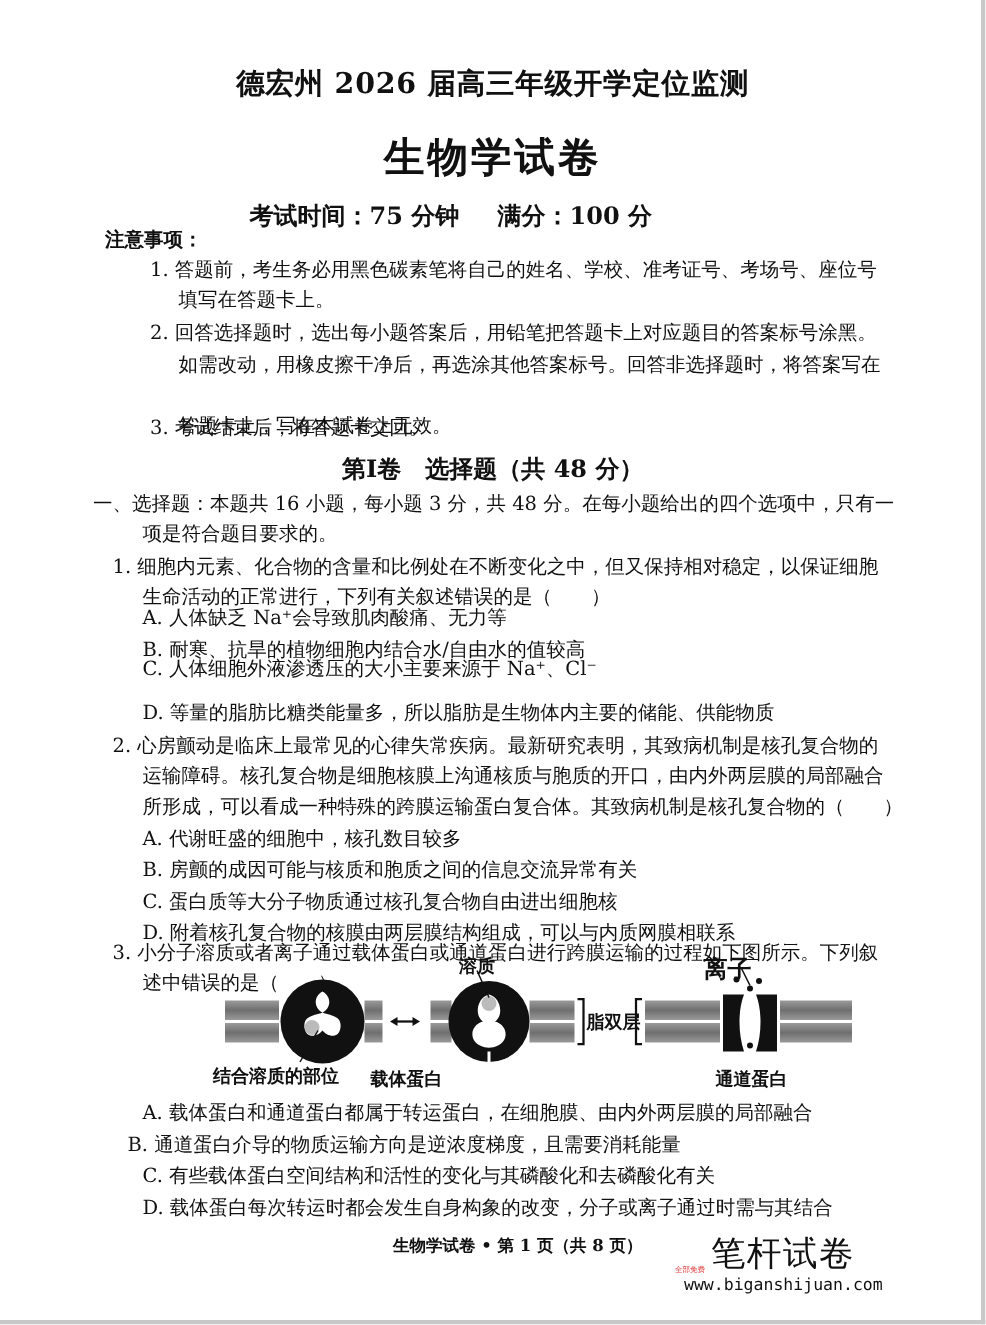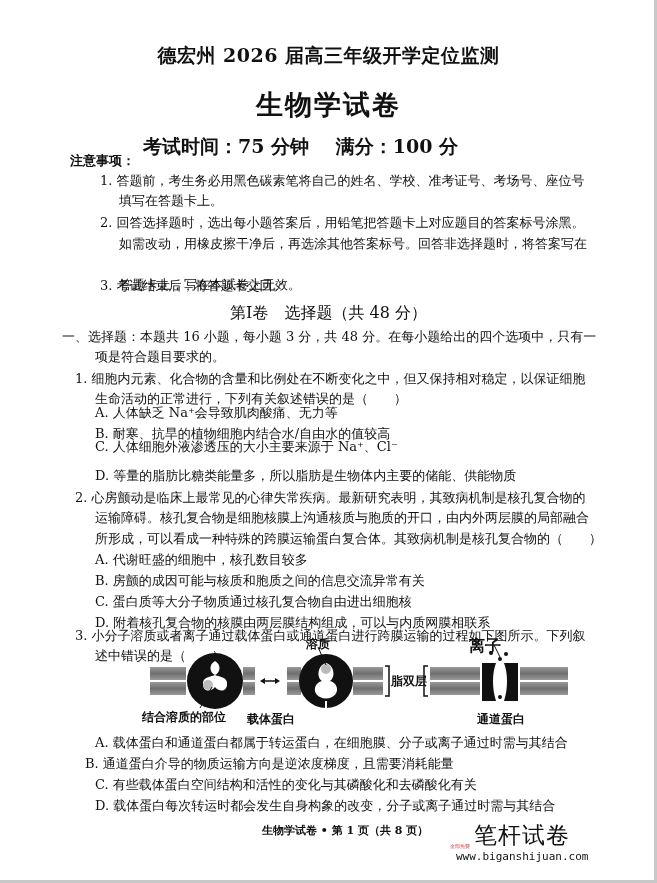--- a/index.html
+++ b/index.html
@@ -5,25 +5,25 @@
   html, body { margin: 0; padding: 0; }
   body {
     width: 657px; height: 883px; background: #ffffff; position: relative; overflow: hidden;
     font-family: "DejaVu Serif", "Liberation Serif", serif; color: #111;
   }
   .page-edge-right { position: absolute; right: 0; top: 0; width: 3px; height: 883px; background: #c8c8c8; }
   .page-edge-bottom { position: absolute; left: 0; bottom: 0; width: 657px; height: 3px; background: #c8c8c8; }
   .abs { position: absolute; white-space: nowrap; }
   .title1 { left: 0; width: 657px; top: 43px; text-align: center; font-size: 19px; font-weight: bold; letter-spacing: 0.5px; }
   .title2 { left: 0; width: 657px; top: 87px; text-align: center; font-size: 27px; font-weight: bold; letter-spacing: 2px; }
-  .meta { left: 0; width: 601px; top: 134px; text-align: center; font-size: 19px; font-weight: bold; }
+  .meta { left: 0; width: 601px; top: 134px; text-align: center; font-size: 16px; font-weight: bold; }
   .meta span { margin: 0 10px; }
   .t { font-size: 13px; line-height: 20px; }
   .b { font-weight: bold; text-align: right; }
-  .section-head { left: 0; width: 657px; top: 303px; text-align: center; font-size: 16px; font-weight: normal; }
+  .section-head { left: 0; width: 657px; top: 303px; text-align: center; font-size: 16px; font-weight: bold; }
   .diagram { position: absolute; left: 140px; top: 645px; width: 480px; height: 95px; }
   .footer-text { left: 262px; top: 823px; font-size: 11px; font-weight: bold; }
   .logo-small { left: 450px; top: 843px; font-size: 5px; color: #d33; font-family: "DejaVu Sans", sans-serif; }
   .logo-big { left: 474px; top: 820px; font-size: 23px; font-family: "DejaVu Sans", sans-serif; font-weight: normal; letter-spacing: 1px; }
   .logo-url { left: 456px; top: 850px; font-size: 11px; font-family: "DejaVu Sans Mono", monospace; }
 </style>
 </head>
 <body>
 
 <div class="page-edge-right"></div>
@@ -114,21 +114,21 @@
     <line x1="354" y1="0" x2="360" y2="12" stroke="#111" stroke-width="1"></line>
   </svg>
   <div class="abs t b" style="left:2px; top:62px; font-size:12px;">结合溶质的部位</div>
   <div class="abs t b" style="left:107px; top:64px; font-size:12px;">载体蛋白</div>
   <div class="abs t b" style="left:166px; top:-11px; font-size:12px;">溶质</div>
   <div class="abs t b" style="left:251px; top:26px; font-size:12px;">脂双层</div>
   <div class="abs t b" style="left:329px; top:-9px; font-size:16px;">离子</div>
   <div class="abs t b" style="left:337px; top:64px; font-size:12px;">通道蛋白</div>
 </div>
 
-<div class="abs t" style="left:95px; top:733px;">A. 载体蛋白和通道蛋白都属于转运蛋白，在细胞膜、分子或离子通过时需与其结合</div>
+<div class="abs t" style="left:95px; top:733px;">A. 载体蛋白和通道蛋白都属于转运蛋白，在细胞膜、由内外两层膜的局部融合</div>
 <div class="abs t" style="left:85px; top:754px;">B. 通道蛋白介导的物质运输方向是逆浓度梯度，且需要消耗能量</div>
 <div class="abs t" style="left:95px; top:775px;">C. 有些载体蛋白空间结构和活性的变化与其磷酸化和去磷酸化有关</div>
 <div class="abs t" style="left:95px; top:796px;">D. 载体蛋白每次转运时都会发生自身构象的改变，分子或离子通过时需与其结合</div>
 
 <div class="abs footer-text">生物学试卷 • 第 1 页（共 8 页）</div>
 <div class="abs logo-small">全部免费</div>
 <div class="abs logo-big">笔杆试卷</div>
 <div class="abs logo-url">www.biganshijuan.com</div>
 
 </body></html>

